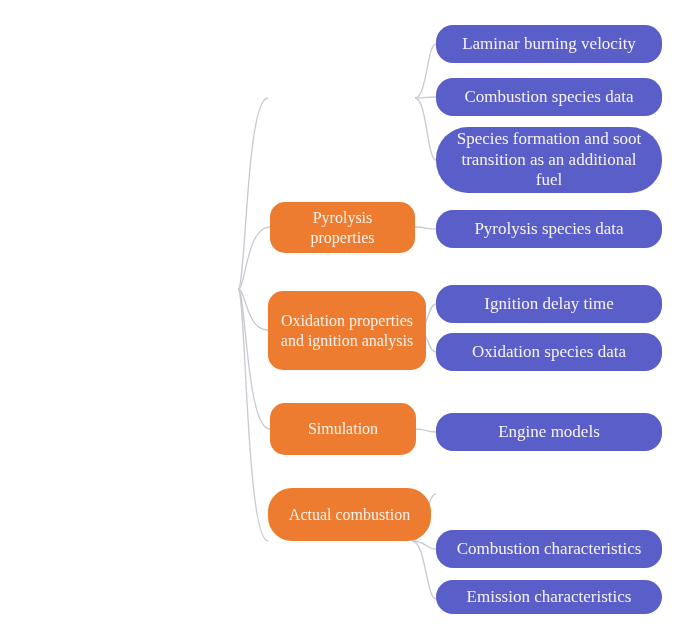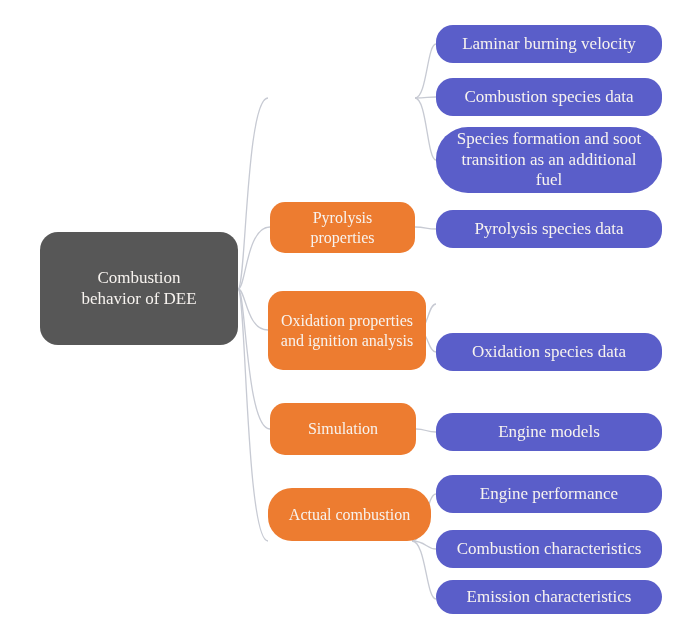--- a/index.html
+++ b/index.html
@@ -78,30 +78,29 @@
     <path d="M 418 330 C 428 330 428 304 436 304"></path>
     <path d="M 418 330 C 428 330 428 352 436 352"></path>
 
     <path d="M 416 429 C 426 429 426 432 436 432"></path>
 
     <path d="M 412 541 C 426 541 426 494 436 494"></path>
     <path d="M 412 541 C 426 541 426 549 436 549"></path>
     <path d="M 412 541 C 426 541 426 599 436 599"></path>
   </svg>
 
-  <div class="node root" style="left:40px; top:232px; width:198px; height:113px;">Combustion behavior of DEE</div>
 
   <div class="node branch" style="left:270px; top:202px; width:145px; height:51px;">Pyrolysis properties</div>
   <div class="node branch" style="left:268px; top:291px; width:158px; height:79px;">Oxidation properties and ignition analysis</div>
   <div class="node branch" style="left:270px; top:403px; width:146px; height:52px;">Simulation</div>
   <div class="node branch" style="left:268px; top:488px; width:163px; height:53px;border-radius:24px;">Actual combustion</div>
 
   <div class="node leaf" style="left:436px; top:25px; width:226px; height:38px;">Laminar burning velocity</div>
   <div class="node leaf" style="left:436px; top:78px; width:226px; height:38px;">Combustion species data</div>
   <div class="node leaf" style="left:436px; top:127px; width:226px; height:66px; border-radius:32px;">Species formation and soot transition as an additional fuel</div>
   <div class="node leaf" style="left:436px; top:210px; width:226px; height:38px;">Pyrolysis species data</div>
+  <div class="node leaf" style="left:436px; top:285px; width:226px; height:38px;">Ignition delay time</div>
   <div class="node leaf" style="left:436px; top:333px; width:226px; height:38px;">Oxidation species data</div>
   <div class="node leaf" style="left:436px; top:413px; width:226px; height:38px;">Engine models</div>
-  <div class="node leaf" style="left:436px; top:475px; width:226px; height:38px;">Engine performance</div>
   <div class="node leaf" style="left:436px; top:530px; width:226px; height:38px;">Combustion characteristics</div>
   <div class="node leaf" style="left:436px; top:580px; width:226px; height:34px;">Emission characteristics</div>
 
 </div>
 
 </body></html>

